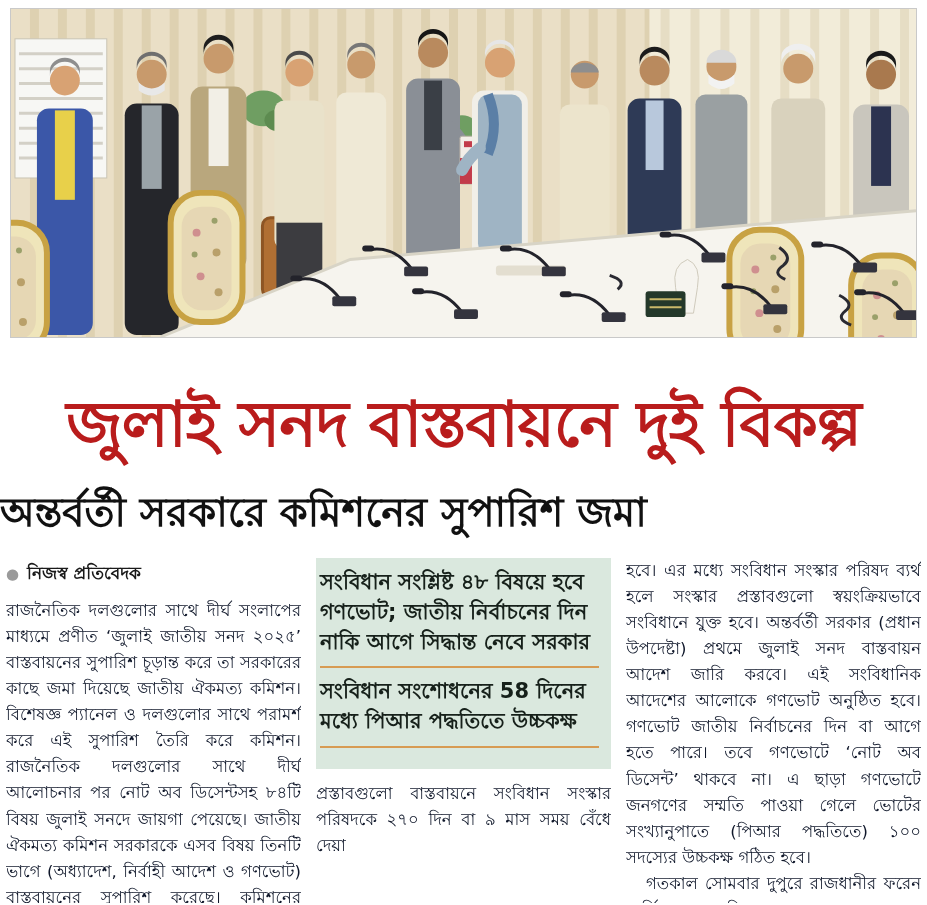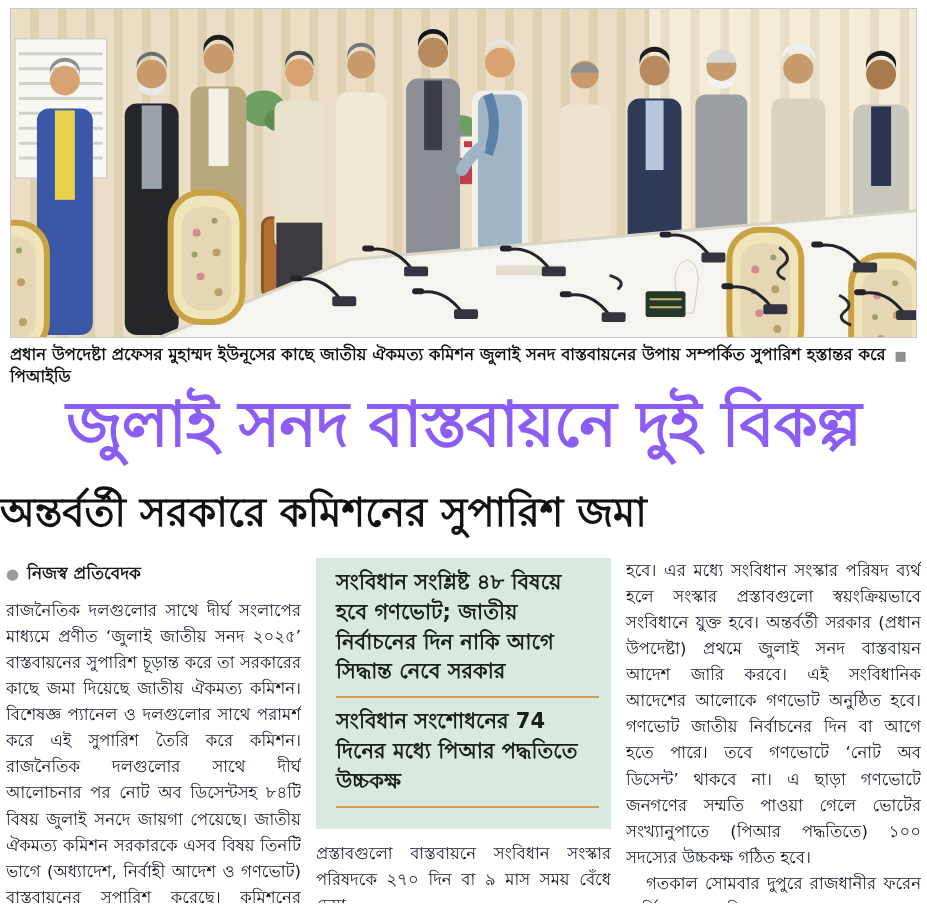--- a/index.html
+++ b/index.html
@@ -18,21 +18,21 @@
             font-size:63px;font-weight:bold;color:#1b57a5;letter-spacing:-1px;line-height:1.25;}
   .subheadline{position:absolute;left:0;top:486px;width:753px;text-align:left;
             font-size:40px;font-weight:bold;color:#111;line-height:1.3;}
   
   .columns{position:absolute;left:6px;top:558px;width:915px;height:345px;display:flex;gap:15px;overflow:hidden;}
   .col{width:295px;flex:0 0 295px;overflow:hidden;}
   .byline{display:flex;align-items:center;gap:8px;font-size:17px;font-weight:bold;margin:2px 0 10px 0;}
   .byline .bullet{color:#9a9a9a;font-size:15px;line-height:1;}
   .body-text{font-size:16.5px;line-height:1.58;text-align:justify;color:#0f172a;}
   .indent{text-indent:20px;}
-  .hl-box{background:#dae8de;padding:10px 12px 12px 20px;box-sizing:border-box;}
+  .hl-box{background:#dae8de;padding:10px 12px 12px 4px;box-sizing:border-box;}
   .hl-item{font-size:21px;font-weight:bold;color:#16201a;line-height:1.42;}
   .hl-divider{height:2px;background:#d79b53;margin:9px 0;}
   .col2-tail{margin-top:12px;}
 </style>
 </head>
 <body>
 
 <div class="page">
 
   <div class="photo-wrap">
@@ -208,44 +208,39 @@
         <use href="#mic" x="762" y="300"></use>
         <use href="#mic" x="852" y="258"></use>
         <use href="#mic" x="895" y="306"></use>
         <path d="M770,240 q14,10 4,18 q-12,8 2,14" fill="none" stroke="#2a2a32" stroke-width="3"></path>
         <path d="M830,288 q16,8 6,16 q-10,8 6,14" fill="none" stroke="#2a2a32" stroke-width="3"></path>
         <path d="M600,268 q18,6 8,14" fill="none" stroke="#2a2a32" stroke-width="3"></path>
       </g>
     </svg>
   </div>
 
-  <div class="caption">
-    <span>প্রধান উপদেষ্টা প্রফেসর মুহাম্মদ ইউনূসের কাছে জাতীয় ঐকমত্য কমিশন জুলাই সনদ বাস্তবায়নের উপায় সম্পর্কিত সুপারিশ হস্তান্তর করে</span>
-    <span class="credit-marker">■</span>
-    <span>পিআইডি</span>
-  </div>
-
-  <div class="headline" style="color: #8b5cf6;">জুলাই সনদ বাস্তবায়নে দুই বিকল্প</div>
+
+  <div class="headline" style="color: #b91c1c;">জুলাই সনদ বাস্তবায়নে দুই বিকল্প</div>
   <div class="subheadline">অন্তর্বর্তী সরকারে কমিশনের সুপারিশ জমা</div>
 
   <div class="columns">
 
     <div class="col">
       <div class="byline">
         <span class="bullet">●</span>
         <span>নিজস্ব প্রতিবেদক</span>
       </div>
       <div class="body-text">রাজনৈতিক দলগুলোর সাথে দীর্ঘ সংলাপের মাধ্যমে প্রণীত ‘জুলাই জাতীয় সনদ ২০২৫’ বাস্তবায়নের সুপারিশ চূড়ান্ত করে তা সরকারের কাছে জমা দিয়েছে জাতীয় ঐকমত্য কমিশন। বিশেষজ্ঞ প্যানেল ও দলগুলোর সাথে পরামর্শ করে এই সুপারিশ তৈরি করে কমিশন। রাজনৈতিক দলগুলোর সাথে দীর্ঘ আলোচনার পর নোট অব ডিসেন্টসহ ৮৪টি বিষয় জুলাই সনদে জায়গা পেয়েছে। জাতীয় ঐকমত্য কমিশন সরকারকে এসব বিষয় তিনটি ভাগে (অধ্যাদেশ, নির্বাহী আদেশ ও গণভোট) বাস্তবায়নের সুপারিশ করেছে। কমিশনের সুপারিশে বলা হয়, ত্রয়োদশ জাতীয় সংসদ দ্বৈত ভূমিকা তথা একই সাথে সংসদ ও সংবিধান সংস্কার পরিষদ হিসেবে কাজ করবে। জুলাই জাতীয় সনদে উল্লিখিত সংস্কার</div>
     </div>
 
     <div class="col">
       <div class="hl-box" style="background: rgb(218, 232, 222);">
         <div class="hl-item">সংবিধান সংশ্লিষ্ট ৪৮ বিষয়ে হবে গণভোট; জাতীয় নির্বাচনের দিন নাকি আগে সিদ্ধান্ত নেবে সরকার</div>
         <div class="hl-divider" style="background: rgb(215, 155, 83);"></div>
-        <div class="hl-item">সংবিধান সংশোধনের 74 দিনের মধ্যে পিআর পদ্ধতিতে উচ্চকক্ষ</div>
+        <div class="hl-item">সংবিধান সংশোধনের 58 দিনের মধ্যে পিআর পদ্ধতিতে উচ্চকক্ষ</div>
         <div class="hl-divider" style="background: rgb(215, 155, 83);"></div>
       </div>
       <div class="body-text col2-tail">প্রস্তাবগুলো বাস্তবায়নে সংবিধান সংস্কার পরিষদকে ২৭০ দিন বা ৯ মাস সময় বেঁধে দেয়া</div>
     </div>
 
     <div class="col">
       <div class="body-text">হবে। এর মধ্যে সংবিধান সংস্কার পরিষদ ব্যর্থ হলে সংস্কার প্রস্তাবগুলো স্বয়ংক্রিয়ভাবে সংবিধানে যুক্ত হবে। অন্তর্বর্তী সরকার (প্রধান উপদেষ্টা) প্রথমে জুলাই সনদ বাস্তবায়ন আদেশ জারি করবে। এই সংবিধানিক আদেশের আলোকে গণভোট অনুষ্ঠিত হবে। গণভোট জাতীয় নির্বাচনের দিন বা আগে হতে পারে। তবে গণভোটে ‘নোট অব ডিসেন্ট’ থাকবে না। এ ছাড়া গণভোটে জনগণের সম্মতি পাওয়া গেলে ভোটের সংখ্যানুপাতে (পিআর পদ্ধতিতে) ১০০ সদস্যের উচ্চকক্ষ গঠিত হবে।</div>
       <div class="body-text indent">
         <span>গতকাল সোমবার দুপুরে রাজধানীর ফরেন সার্ভিস একাডেমিতে সংবাদ সম্মেলনে এসব কথা বলেন জাতীয় ঐকমত্য কমিশনের সহসভাপতি অধ্যাপক আলী রীয়াজ। এ সময় কমিশনের সদস্য ড. বদিউল আলম মজুমদার, বিচারপতি মো: এমদাদুল হক,</span>
         

